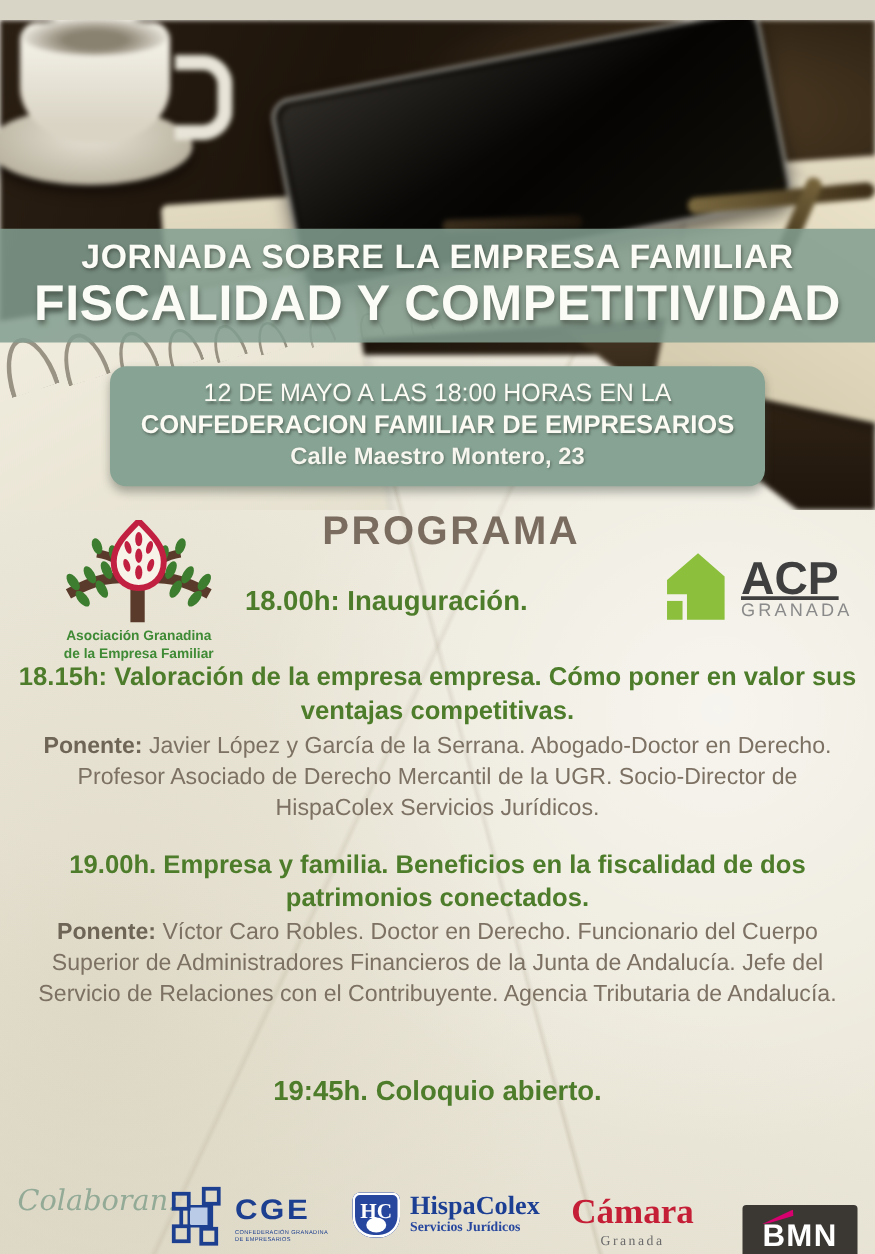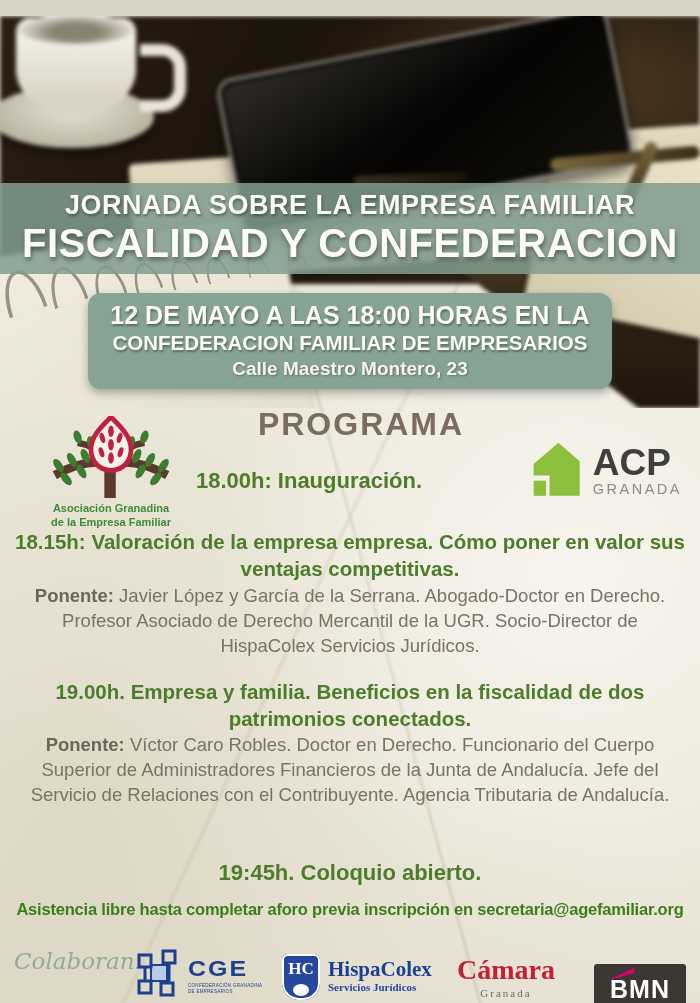--- a/index.html
+++ b/index.html
@@ -56,47 +56,47 @@
   
   .title-banner{position:absolute;top:167px;left:0;width:700px;height:91px;z-index:5;
     background:rgba(129,157,143,.86);display:flex;flex-direction:column;justify-content:center;align-items:center;}
   .title-banner .l1{font-size:27px;font-weight:bold;color:#fcfcf6;letter-spacing:.5px;
     text-shadow:1px 2px 3px rgba(35,40,30,.5);line-height:1.1;}
   .title-banner .l2{font-size:40px;font-weight:bold;color:#fcfcf6;letter-spacing:.5px;
     text-shadow:1px 3px 4px rgba(35,40,30,.5);line-height:1.15;}
   .info-banner{position:absolute;top:277px;left:88px;width:524px;height:96px;z-index:6;
     background:#87a394;border-radius:13px;box-shadow:0 4px 8px rgba(55,65,55,.4);
     display:flex;flex-direction:column;justify-content:center;align-items:center;}
-  .info-banner .l1{font-size:25px;font-weight:bold;color:#fbfbf4;text-shadow:1px 2px 2px rgba(35,45,35,.45);line-height:1.2;}
+  .info-banner .l1{font-size:20px;font-weight:normal;color:#fbfbf4;text-shadow:1px 2px 2px rgba(35,45,35,.45);line-height:1.2;}
   .info-banner .l2{font-size:20.5px;font-weight:bold;color:#fbfbf4;text-shadow:1px 2px 2px rgba(35,45,35,.45);line-height:1.25;}
   .info-banner .l3{font-size:19px;font-weight:bold;color:#f6f6ee;text-shadow:1px 1px 2px rgba(35,45,35,.4);line-height:1.35;}
   
   .programa{position:absolute;top:390px;left:0;width:700px;text-align:center;z-index:4;
     font-size:32px;font-weight:bold;color:#7b6c60;letter-spacing:2px;padding-left:11px;}
   .slot{position:absolute;z-index:4;text-align:center;}
   .green-line{font-size:22px;font-weight:bold;color:#4d7c2a;}
   .item-title{font-size:20.5px;font-weight:bold;color:#4d7c2a;line-height:1.32;}
   .speaker{font-size:18.5px;color:#7c7163;line-height:1.36;}
   .spk-label{font-weight:bold;color:#6f6557;}
   .registration{position:absolute;top:884px;left:0;width:700px;text-align:center;z-index:4;
     font-size:16.5px;font-weight:bold;color:#3d7c1c;letter-spacing:-.2px;white-space:nowrap;}
   
   .agef{position:absolute;top:400px;left:44px;width:134px;text-align:center;z-index:4;}
   .agef-text{font-size:11px;font-weight:bold;color:#3f8a35;line-height:1.25;}
   .acp{position:absolute;top:424px;right:18px;display:flex;align-items:center;gap:8px;z-index:4;}
-  .acp-words .n{font-size:37px;font-weight:bold;color:#3f3f3f;line-height:1;}
+  .acp-words .n{font-size:37px;font-weight:bold;color:#3f3f3f;line-height:1;text-decoration:underline;}
   .acp-words .s{font-size:14.5px;color:#8a8a8a;letter-spacing:2.5px;line-height:1.2;}
   
   .colaboran{position:absolute;top:932px;left:14px;z-index:4;
     font-family:"DejaVu Serif",serif;font-style:italic;font-size:23px;color:#93aa97;}
   .cge{position:absolute;top:932px;left:136px;display:flex;align-items:center;gap:6px;z-index:4;}
   .cge-words .a{font-size:25px;font-weight:bold;color:#1d3f8f;letter-spacing:2px;transform:scaleY(.9);}
   .cge-words .t{font-size:4.5px;color:#1d3f8f;line-height:1.3;letter-spacing:.3px;}
   .hispa{position:absolute;top:938px;left:282px;display:flex;align-items:center;gap:8px;z-index:4;}
-  .hc-shield{position:relative;width:38px;height:46px;background:#27479e;border-radius:6px 6px 17px 17px;
+  .hc-shield{position:relative;width:38px;height:36px;background:#27479e;border-radius:6px 6px 17px 17px;
     box-shadow:inset 0 0 0 2px #fff, inset 0 0 0 4px #27479e;}
   .hc-mono{position:absolute;top:5px;left:0;width:100%;text-align:center;
     font-family:"Liberation Serif",serif;font-weight:bold;font-size:17px;color:#fff;}
   .hc-oval{position:absolute;bottom:4px;left:50%;transform:translateX(-50%);width:16px;height:12px;
     background:#fff;border-radius:50%;}
   .hispa-words .n{font-family:"Liberation Serif",serif;font-weight:bold;font-size:21px;color:#1c3f94;line-height:1;}
   .hispa-words .s{font-family:"Liberation Serif",serif;font-weight:bold;font-size:11px;color:#27479e;line-height:1.4;}
   .camara{position:absolute;top:940px;left:450px;width:112px;text-align:center;z-index:4;}
   .camara .n{font-family:"Liberation Serif",serif;font-weight:bold;font-size:28px;color:#c41f36;line-height:1;}
   .camara .s{font-family:"Liberation Serif",serif;font-size:11px;color:#6b6b6b;letter-spacing:2px;line-height:1.8;}
@@ -141,21 +141,21 @@
     <div class="arc" style="left:166px;top:240px;transform:rotate(-18deg) scale(.8);"></div>
     <div class="arc" style="left:200px;top:236px;transform:rotate(-18deg) scale(.7);"></div>
     <div class="arc" style="left:240px;top:231px;transform:rotate(-18deg) scale(.65);opacity:.7;"></div>
     <div class="arc" style="left:280px;top:227px;transform:rotate(-18deg) scale(.6);opacity:.6;"></div>
     <div class="arc" style="left:320px;top:223px;transform:rotate(-18deg) scale(.58);opacity:.55;"></div>
     <div class="arc" style="left:360px;top:220px;transform:rotate(-18deg) scale(.55);opacity:.5;"></div>
   </div>
 
   <div class="title-banner">
     <div class="l1">JORNADA SOBRE LA EMPRESA FAMILIAR</div>
-    <div class="l2">FISCALIDAD Y CONFEDERACION</div>
+    <div class="l2">FISCALIDAD Y COMPETITIVIDAD</div>
   </div>
 
   <div class="info-banner">
     <div class="l1">12 DE MAYO A LAS 18:00 HORAS EN LA</div>
     <div class="l2">CONFEDERACION FAMILIAR DE EMPRESARIOS</div>
     <div class="l3">Calle Maestro Montero, 23</div>
   </div>
 
   <div class="agef">
     <svg width="126" height="82" viewBox="0 0 130 86">
@@ -217,21 +217,20 @@
   </div>
 
   <div class="slot item-title" style="top:662px;left:30px;width:640px;">19.00h. Empresa y familia. Beneficios en la fiscalidad de dos patrimonios conectados.</div>
   <div class="slot speaker" style="top:716px;left:10px;width:680px;">
     <span class="spk-label">Ponente:</span>
     <span>Víctor Caro Robles. Doctor en Derecho. Funcionario del Cuerpo Superior de Administradores Financieros de la Junta de Andalucía. Jefe del Servicio de Relaciones con el Contribuyente. Agencia Tributaria de Andalucía.</span>
   </div>
 
   <div class="slot green-line" style="top:844px;left:0;width:700px;">19:45h. Coloquio abierto.</div>
 
-  <div class="registration">Asistencia libre hasta completar aforo previa inscripción en secretaria@agefamiliar.org</div>
 
   <div class="colaboran">Colaboran:</div>
 
   <div class="cge">
     <svg width="46" height="52" viewBox="0 0 46 52">
       <rect x="15" y="17" width="16" height="16" fill="#b9cbe6" stroke="#1d3f8f" stroke-width="2"></rect>
       <rect x="3" y="7" width="12" height="12" fill="none" stroke="#1d3f8f" stroke-width="3"></rect>
       <rect x="27" y="3" width="12" height="12" fill="none" stroke="#1d3f8f" stroke-width="3"></rect>
       <rect x="3" y="33" width="12" height="12" fill="none" stroke="#1d3f8f" stroke-width="3"></rect>
       <rect x="25" y="35" width="12" height="12" fill="none" stroke="#1d3f8f" stroke-width="3"></rect>

